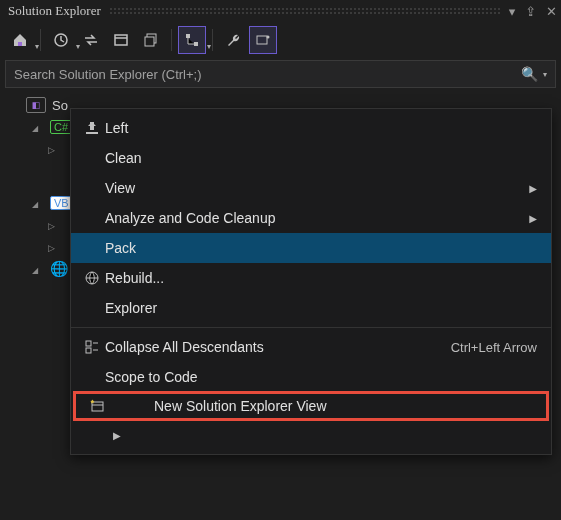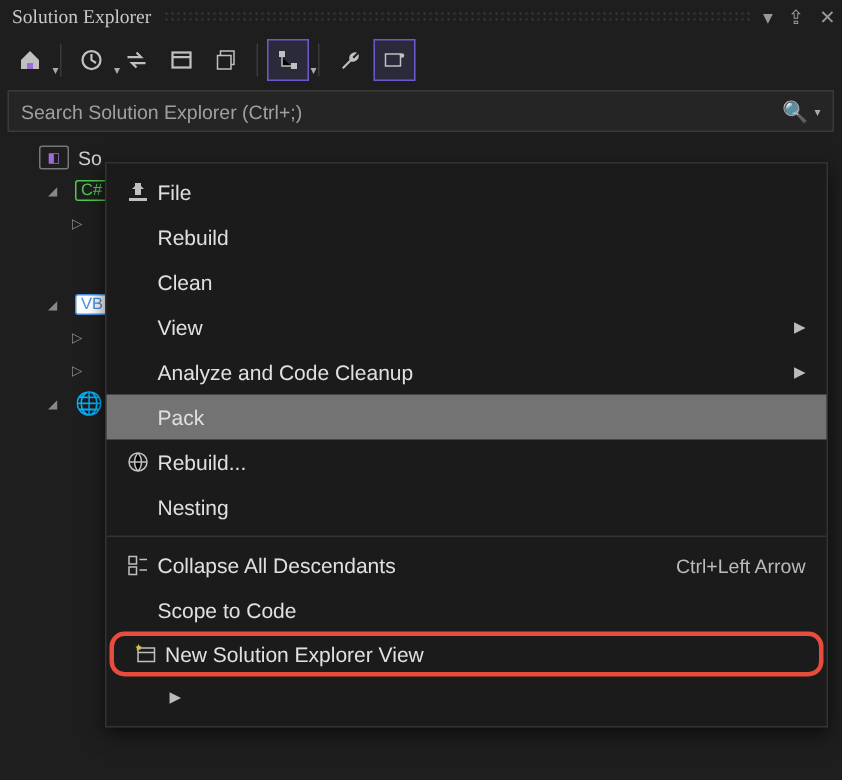--- a/index.html
+++ b/index.html
@@ -105,25 +105,26 @@
     height: 30px;
     padding: 0 14px 0 8px;
     color: #e0e0e0;
     position: relative;
   }
   .ctx-icon { width: 26px; display: inline-flex; justify-content: center; color: #c0c0c0; font-size: 14px; }
   .ctx-label { flex: 1; font-size: 14px; }
   .ctx-shortcut { color: #bbb; font-size: 13px; }
   .ctx-arrow { font-size: 10px; color: #bbb; margin-left: 8px; }
   .ctx-sep { height: 1px; background: #333; margin: 4px 0; }
-  .ctx-hover { background: #737373; }
+  .ctx-hover { background: #0c4a6e; }
   .ctx-highlight {
     border: 3px solid #e74c3c;
-    border-radius: 10px;
+    border-radius: 0;
     margin: -1px 2px;
+    gap: 44px;
   }
   .small-icon-svg { width: 16px; height: 16px; }
 </style>
 </head>
 <body>
 
 <div class="panel-header">
   <span class="panel-title">Solution Explorer</span>
   <div class="dots"></div>
   <div class="hdr-icons">
@@ -223,25 +224,21 @@
 </div>
 
 <div class="ctx" id="ctx">
     <div class="ctx-item">
       <span class="ctx-icon">
         <svg class="small-icon-svg" viewBox="0 0 16 16">
           <path fill="#c0c0c0" d="M2 12h12v2H2zM6 2h4v8H6z"></path>
           <path fill="#c0c0c0" d="M8 2l4 4H4z"></path>
         </svg>
       </span>
-      <span class="ctx-label">File</span>
-    </div>
-    <div class="ctx-item">
-      <span class="ctx-icon"></span>
-      <span class="ctx-label">Rebuild</span>
+      <span class="ctx-label">Left</span>
     </div>
     <div class="ctx-item">
       <span class="ctx-icon"></span>
       <span class="ctx-label">Clean</span>
     </div>
     <div class="ctx-item">
       <span class="ctx-icon"></span>
       <span class="ctx-label">View</span>
       <span class="ctx-arrow">▶</span>
     </div>
@@ -258,21 +255,21 @@
       <span class="ctx-icon">
         <svg class="small-icon-svg" viewBox="0 0 16 16">
           <circle cx="8" cy="8" r="6" fill="none" stroke="#c0c0c0"></circle>
           <path stroke="#c0c0c0" d="M2 8h12M8 2c3 3 3 9 0 12M8 2c-3 3-3 9 0 12"></path>
         </svg>
       </span>
       <span class="ctx-label">Rebuild...</span>
     </div>
     <div class="ctx-item">
       <span class="ctx-icon"></span>
-      <span class="ctx-label">Nesting</span>
+      <span class="ctx-label">Explorer</span>
     </div>
     <div class="ctx-sep"></div>
     <div class="ctx-item">
       <span class="ctx-icon">
         <svg class="small-icon-svg" viewBox="0 0 16 16">
           <rect x="2" y="2" width="5" height="5" fill="none" stroke="#c0c0c0"></rect>
           <rect x="2" y="9" width="5" height="5" fill="none" stroke="#c0c0c0"></rect>
           <path stroke="#c0c0c0" d="M9 4h5M9 11h5"></path>
         </svg>
       </span>

